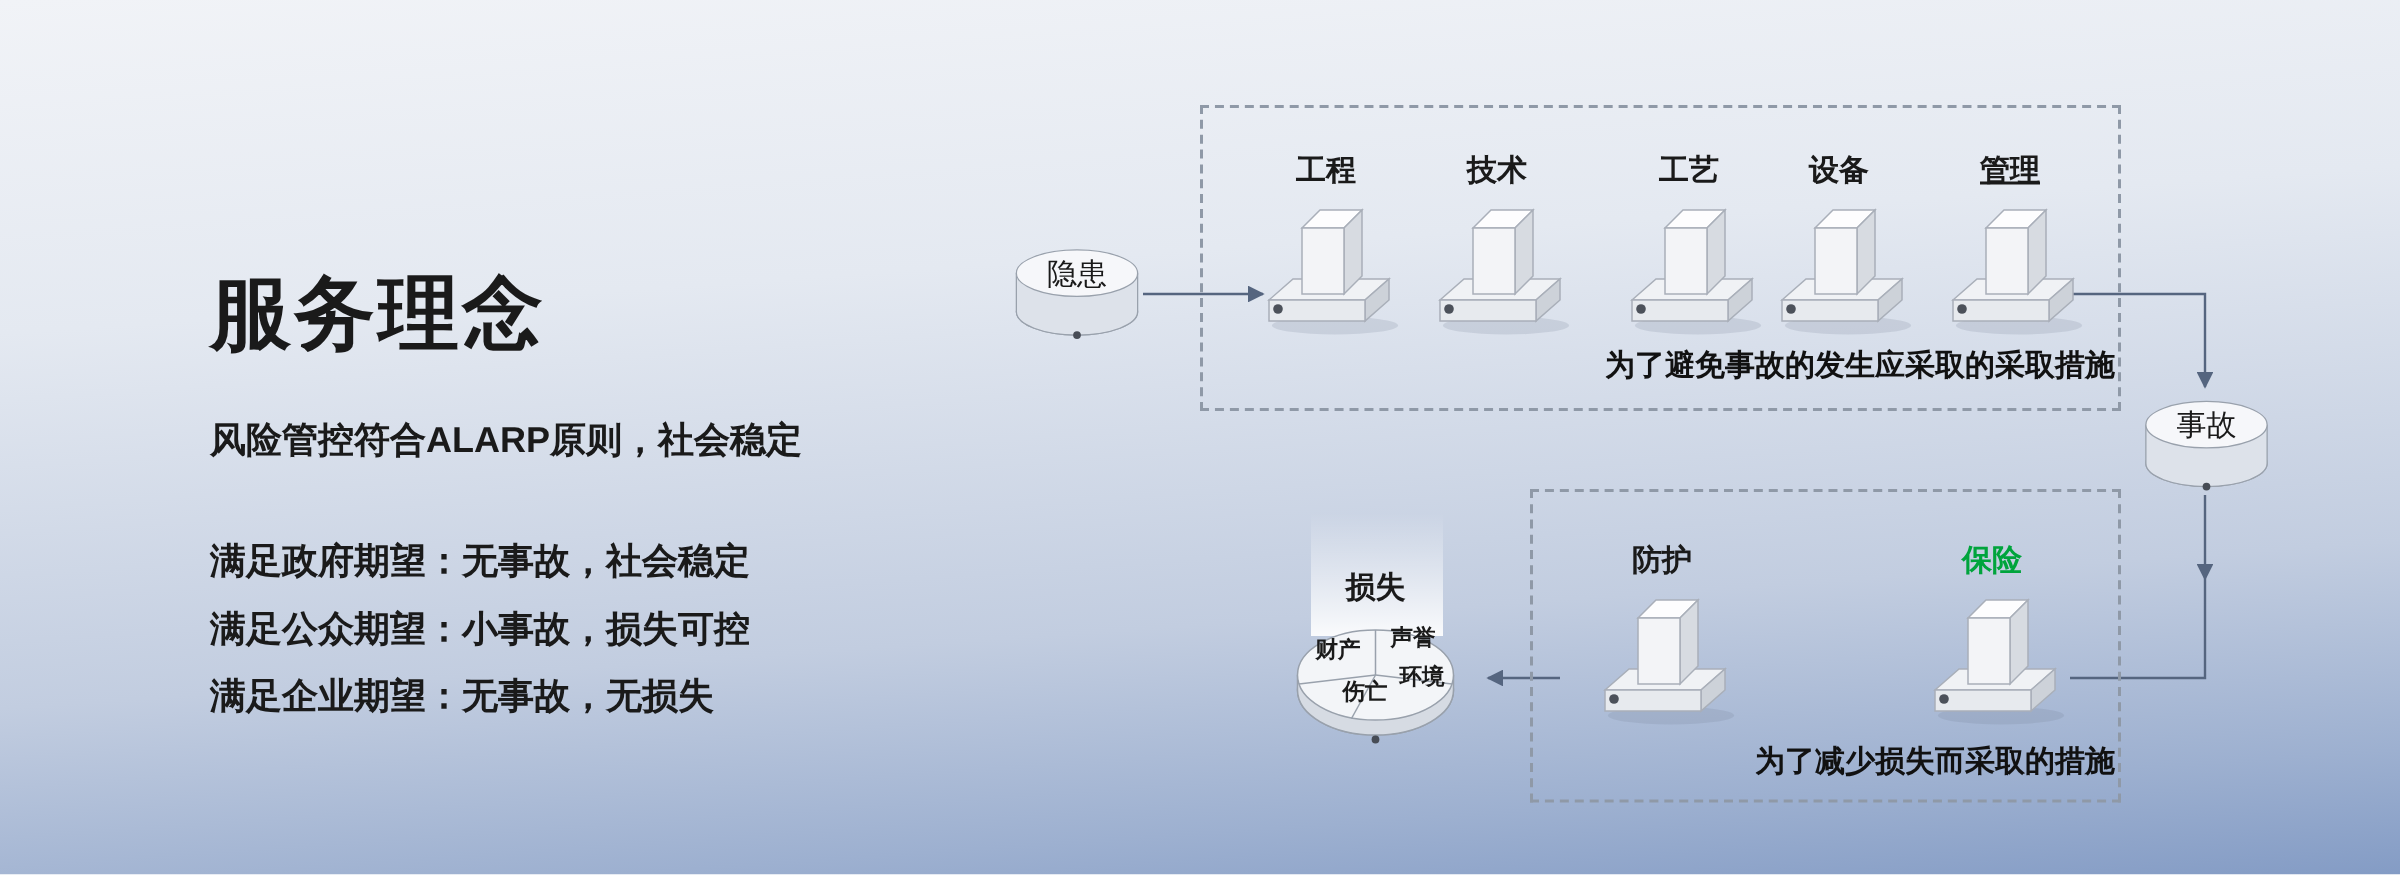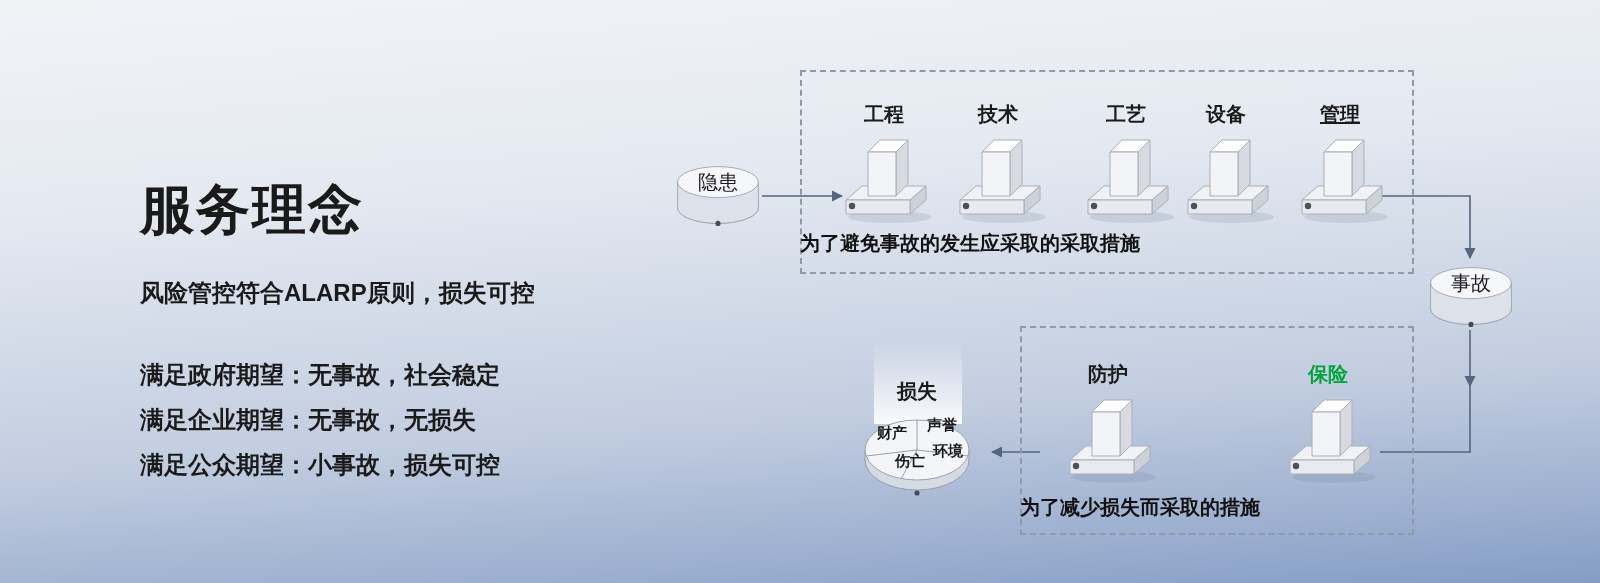--- a/index.html
+++ b/index.html
@@ -14,21 +14,21 @@
   
   .left-panel{position:absolute;left:140px;top:180px;width:560px;}
   .title{font-size:54px;font-weight:700;letter-spacing:2px;margin:0;line-height:1.1;}
   .subtitle{font-size:24px;font-weight:700;margin:38px 0 0 0;}
   .expectations{margin-top:52px;}
   .expectations p{font-size:24px;font-weight:700;margin:0 0 16px 0;line-height:1.2;}
   
   .dashed-box{position:absolute;border:2px dashed #8f99a7;background:transparent;}
   .box-prevention{left:800px;top:70px;width:610px;height:200px;}
   .box-mitigation{left:1020px;top:326px;width:390px;height:205px;}
-  .caption{position:absolute;text-align:left;font-size:20px;font-weight:700;color:#111;}
+  .caption{position:absolute;text-align:right;font-size:20px;font-weight:700;color:#111;}
   .caption-prevention{left:800px;top:230px;width:610px;}
   .caption-mitigation{left:1020px;top:494px;width:390px;}
   
   .barrier{position:absolute;width:100px;text-align:center;}
   .b-label{font-size:20px;font-weight:700;height:28px;line-height:28px;}
   .b-block{display:block;width:100px;height:100px;margin-top:2px;}
   
   .cyl{position:absolute;width:86px;height:64px;}
   .cyl svg{display:block;width:86px;height:64px;}
   .cyl-label{position:absolute;left:0;top:6px;width:100%;text-align:center;font-size:20px;font-weight:400;}
@@ -78,25 +78,25 @@
     </defs>
     <polyline points="762,196 842,196" fill="none" stroke="#55657f" stroke-width="1.6" marker-end="url(#arr)"></polyline>
     <polyline points="1378,196 1470,196 1470,258" fill="none" stroke="#55657f" stroke-width="1.6" marker-end="url(#arr)"></polyline>
     <polyline points="1470,330 1470,386" fill="none" stroke="#55657f" stroke-width="1.6" marker-end="url(#arr)"></polyline>
     <polyline points="1470,386 1470,452 1380,452" fill="none" stroke="#55657f" stroke-width="1.6"></polyline>
     <polyline points="1040,452 992,452" fill="none" stroke="#55657f" stroke-width="1.6" marker-end="url(#arr)"></polyline>
   </svg>
 
   <section class="left-panel">
     <h1 class="title">服务理念</h1>
-    <p class="subtitle">风险管控符合ALARP原则，损失可控</p>
+    <p class="subtitle">风险管控符合ALARP原则，社会稳定</p>
     <div class="expectations">
       <p>满足政府期望：无事故，社会稳定</p>
+      <p>满足公众期望：小事故，损失可控</p>
       <p>满足企业期望：无事故，无损失</p>
-      <p>满足公众期望：小事故，损失可控</p>
     </div>
   </section>
 
   <div class="dashed-box box-prevention"></div>
   <div class="caption caption-prevention">为了避免事故的发生应采取的采取措施</div>
 
   <div class="cyl" style="left:675px;top:163px;">
     <svg viewBox="0 0 100 74">
         <use href="#cylsym"></use>
       </svg>

